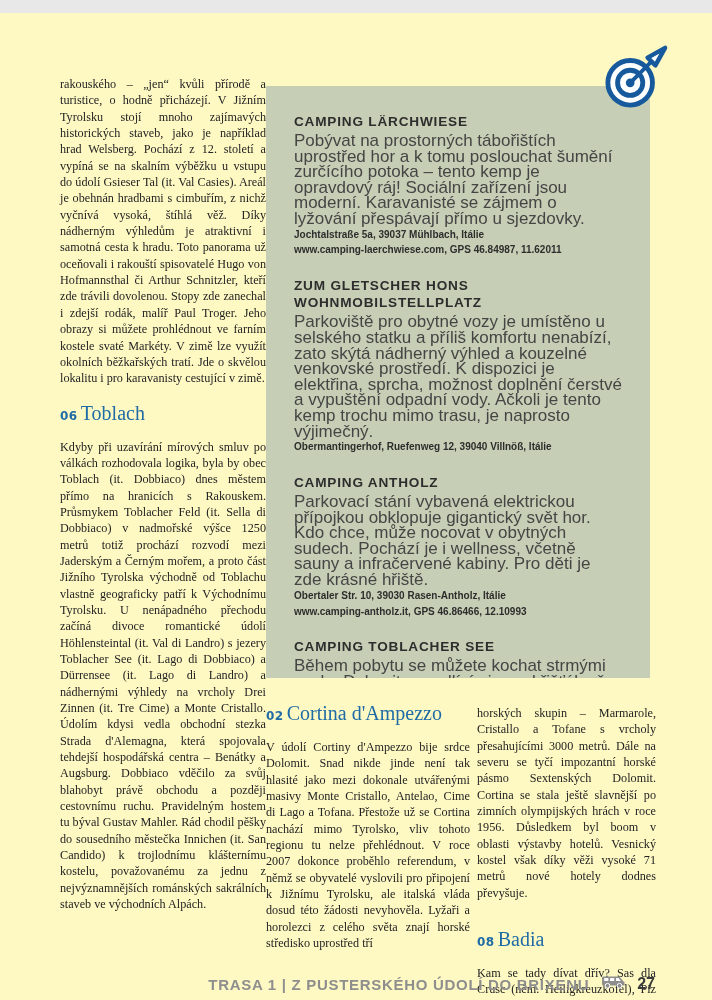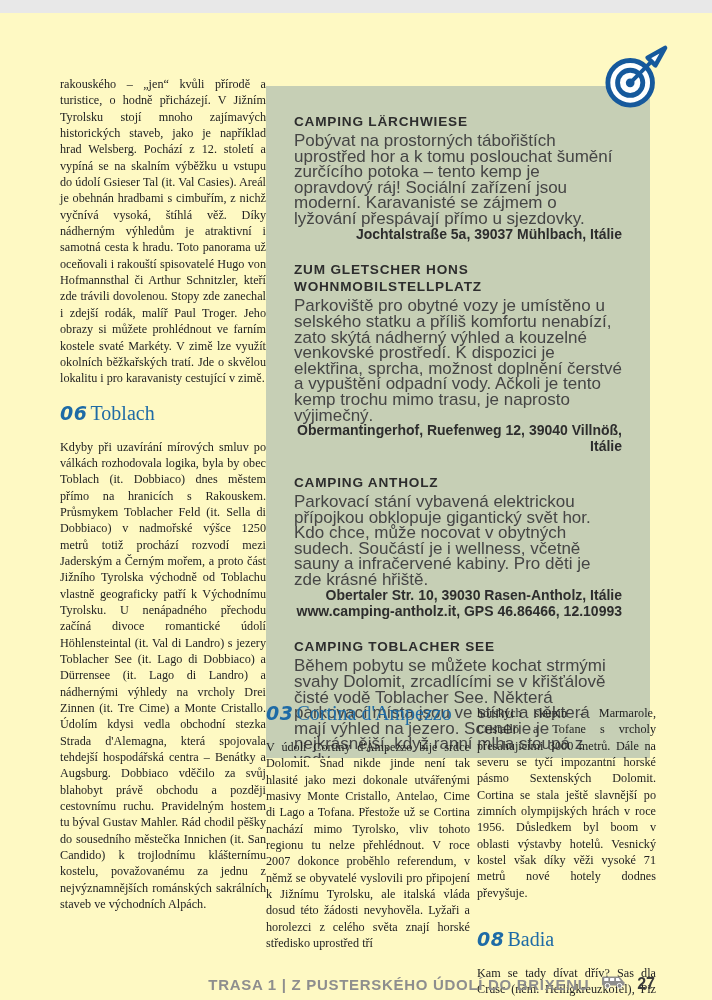--- a/index.html
+++ b/index.html
@@ -8,42 +8,42 @@
     font-family:"Liberation Serif", serif; overflow:hidden;
     margin:13px auto;
   }
   
   .serif { font-size:12.2px; line-height:16.35px; text-align:justify; color:#232323; }
   .col-left  { position:absolute; left:60px;  top:63px;  width:206px; }
   .bcol-a    { position:absolute; left:266px; top:688px; width:204px; }
   .bcol-b    { position:absolute; left:477px; top:692px; width:179px; }
   
   .sec-head { color:#1e6ba6; margin:14px 0 11px 0; line-height:24px; }
-  .sec-head .num  { font-family:"DejaVu Sans", sans-serif; font-weight:bold; font-size:19px; letter-spacing:0.5px;font-style:italic; }
+  .sec-head .num  { font-family:"DejaVu Sans", sans-serif; font-weight:bold; font-size:12px; letter-spacing:0.5px; }
   .sec-head .ttl  { font-family:"Liberation Serif", serif; font-size:20px; }
   .bcol-a .sec-head { margin-top:0; }
   .bcol-b .sec-head { margin-top:26px; }
   .serif p { margin:0 0 0 0; }
   
   .green-box {
-    position:absolute; left:266px; top:73px; width:384px; height:672px;
+    position:absolute; left:266px; top:73px; width:384px; height:592px;
     background:#c6cfb5; box-sizing:border-box; padding:27px 28px 20px 28px;
     font-family:"Liberation Sans", sans-serif; overflow:hidden;
   }
   .listing { margin-bottom:19px; }
   .listing:last-child { margin-bottom:0; }
   .listing .l-name {
     font-weight:bold; font-size:13.6px; line-height:17px;
     letter-spacing:0.8px; color:#2d2d2d;
   }
   .listing .l-desc {
     font-size:17px; line-height:15.6px; color:#454545; margin-top:3px;
   }
   .listing .l-addr, .listing .l-web {
-    font-weight:bold; font-size:14px; line-height:15.9px; color:#2d2d2d;text-align:right;
+    font-weight:bold; font-size:10px; line-height:15.9px; color:#2d2d2d;
   }
   
   .target-icon { position:absolute; left:604px; top:32px; width:64px; height:64px; z-index:3; }
   
   .footer {
     position:absolute; right:57px; top:962px; display:flex; align-items:center;
     font-family:"Liberation Sans", sans-serif;
   }
   .footer .route {
     color:#8e8e8e; font-size:15px; letter-spacing:0.7px; font-weight:bold;
@@ -65,33 +65,34 @@
     <p>Kdyby při uzavírání mírových smluv po válkách rozhodovala logika, byla by obec Toblach (it. Dobbiaco) dnes městem přímo na hranicích s Rakouskem. Průsmykem Toblacher Feld (it. Sella di Dobbiaco) v nadmořské výšce 1250 metrů totiž prochází rozvodí mezi Jaderským a Černým mořem, a proto část Jižního Tyrolska východně od Toblachu vlastně geograficky patří k Východnímu Tyrolsku. U nenápadného přechodu začíná divoce romantické údolí Höhlensteintal (it. Val di Landro) s jezery Toblacher See (it. Lago di Dobbiaco) a Dürrensee (it. Lago di Landro) a nádhernými výhledy na vrcholy Drei Zinnen (it. Tre Cime) a Monte Cristallo. Údolím kdysi vedla obchodní stezka Strada d'Alemagna, která spojovala tehdejší hospodářská centra – Benátky a Augsburg. Dobbiaco vděčilo za svůj blahobyt právě obchodu a později cestovnímu ruchu. Pravidelným hostem tu býval Gustav Mahler. Rád chodil pěšky do sousedního městečka Innichen (it. San Candido) k trojlodnímu klášternímu kostelu, považovanému za jednu z nejvýznamnějších románských sakrálních staveb ve východních Alpách.</p>
   </div>
 
   <div class="green-box">
 
     <div class="listing">
       <div class="l-name">CAMPING LÄRCHWIESE</div>
       <div class="l-name"></div>
       <div class="l-desc">Pobývat na prostorných tábořištích uprostřed hor a k tomu poslouchat šumění zurčícího potoka – tento kemp je opravdový ráj! Sociální zařízení jsou moderní. Karavanisté se zájmem o lyžování přespávají přímo u sjezdovky.</div>
       <div class="l-addr">Jochtalstraße 5a, 39037 Mühlbach, Itálie</div>
+      <div class="l-web">www.camping-laerchwiese.com, GPS 46.84987, 11.62011</div>
     </div>
 
     <div class="listing">
       <div class="l-name">ZUM GLETSCHER HONS</div>
       <div class="l-name">WOHNMOBILSTELLPLATZ</div>
       <div class="l-desc">Parkoviště pro obytné vozy je umístěno u selského statku a příliš komfortu nenabízí, zato skýtá nádherný výhled a kouzelné venkovské prostředí. K dispozici je elektřina, sprcha, možnost doplnění čerstvé a vypuštění odpadní vody. Ačkoli je tento kemp trochu mimo trasu, je naprosto výjimečný.</div>
       <div class="l-addr">Obermantingerhof, Ruefenweg 12, 39040 Villnöß, Itálie</div>
     </div>
 
     <div class="listing">
       <div class="l-name">CAMPING ANTHOLZ</div>
       <div class="l-name"></div>
-      <div class="l-desc">Parkovací stání vybavená elektrickou přípojkou obklopuje gigantický svět hor. Kdo chce, může nocovat v obytných sudech. Součástí je i wellness, včetně sauny a infračervené kabiny. Pro děti je zde krásné hřiště.</div>
+      <div class="l-desc">Parkovací stání vybavená elektrickou přípojkou obklopuje gigantický svět hor. Kdo chce, může nocovat v obytných sudech. Pochází je i wellness, včetně sauny a infračervené kabiny. Pro děti je zde krásné hřiště.</div>
       <div class="l-addr">Obertaler Str. 10, 39030 Rasen-Antholz, Itálie</div>
       <div class="l-web">www.camping-antholz.it, GPS 46.86466, 12.10993</div>
     </div>
 
     <div class="listing">
       <div class="l-name">CAMPING TOBLACHER SEE</div>
       <div class="l-name"></div>
       <div class="l-desc">Během pobytu se můžete kochat strmými svahy Dolomit, zrcadlícími se v křišťálově čisté vodě Toblacher See. Některá parkovací místa jsou ve stínu a některá mají výhled na jezero. Scenerie je nejkrásnější, když ranní mlha stoupá z vody.</div>
       <div class="l-addr">Toblacher See 3, 39034 Toblach, Itálie</div>
       <div class="l-web">www.toblachersee.com, GPS 46.70641, 10.03959</div>
@@ -103,21 +104,21 @@
       <circle cx="27" cy="39" r="23" fill="#ffffff" stroke="#16599c" stroke-width="5"></circle>
       <circle cx="27" cy="39" r="13" fill="#ffffff" stroke="#16599c" stroke-width="5"></circle>
       <circle cx="27" cy="39" r="4.5" fill="#16599c"></circle>
       <line x1="27" y1="39" x2="53" y2="13" stroke="#16599c" stroke-width="4"></line>
       <path d="M45 13 L63 3 L53 21 Z" fill="#ffffff" stroke="#16599c" stroke-width="4.5" stroke-linejoin="round"></path>
     </svg>
   </div>
 
   <div class="bcol-a serif">
     <div class="sec-head">
-      <span class="num">03</span>
+      <span class="num">02</span>
       <span class="ttl">Cortina d'Ampezzo</span>
     </div>
     <p>V údolí Cortiny d'Ampezzo bije srdce Dolomit. Snad nikde jinde není tak hlasité jako mezi dokonale utvářenými masivy Monte Cristallo, Antelao, Cime di Lago a Tofana. Přestože už se Cortina nachází mimo Tyrolsko, vliv tohoto regionu tu nelze přehlédnout. V roce 2007 dokonce proběhlo referendum, v němž se obyvatelé vyslovili pro připojení k Jižnímu Tyrolsku, ale italská vláda dosud této žádosti nevyhověla. Lyžaři a horolezci z celého světa znají horské středisko uprostřed tří</p>
   </div>
 
   <div class="bcol-b serif">
     <p>horských skupin – Marmarole, Cristallo a Tofane s vrcholy přesahujícími 3000 metrů. Dále na severu se tyčí impozantní horské pásmo Sextenských Dolomit. Cortina se stala ještě slavnější po zimních olympijských hrách v roce 1956. Důsledkem byl boom v oblasti výstavby hotelů. Vesnický kostel však díky věži vysoké 71 metrů nové hotely dodnes převyšuje.</p>
     <div class="sec-head">
       <span class="num">08</span>
       <span class="ttl">Badia</span>

